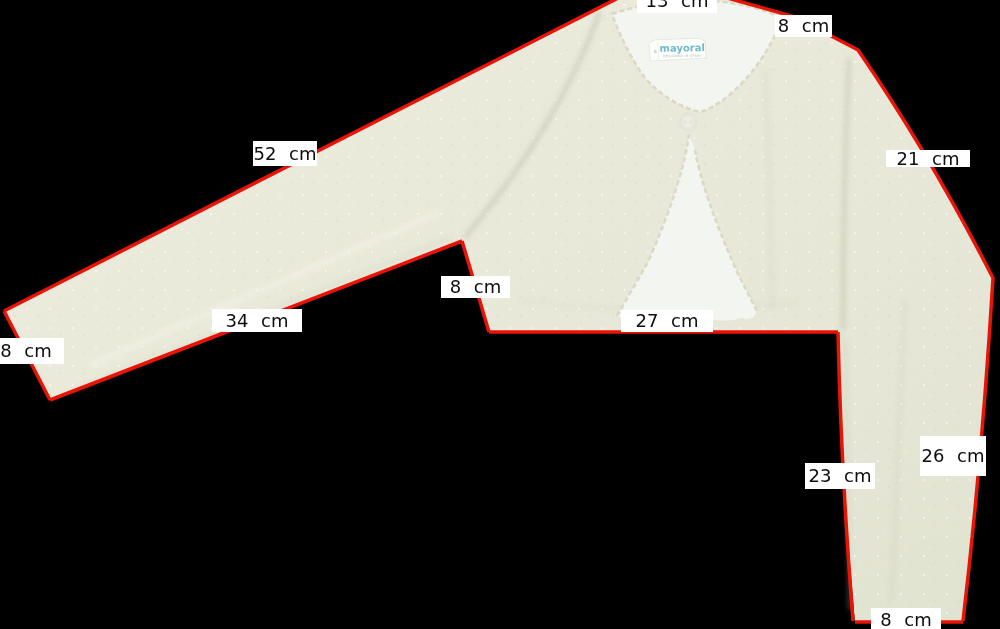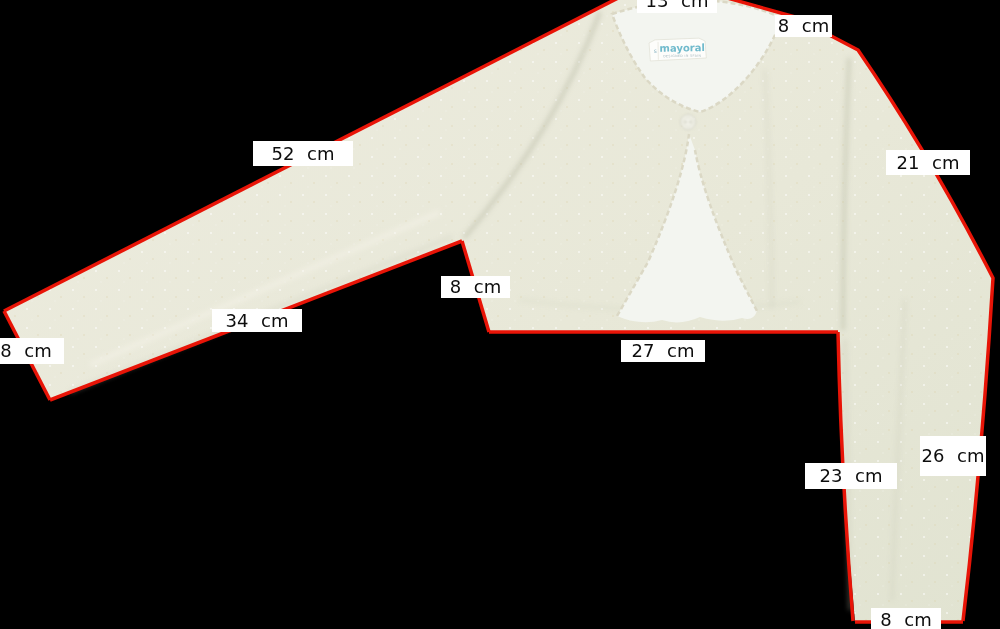--- a/index.html
+++ b/index.html
@@ -107,30 +107,30 @@
       <path class="mline" d="M489,332 L838,332"></path>
       <path class="mline" d="M838,332 Q841,470 853,621"></path>
       <path class="mline" d="M855,622 L963,622"></path>
     </g>
   </svg>
 
   <div class="mlabel" style="left:637px;top:-11px;width:80px;height:24px">13 cm</div>
 
   <div class="mlabel" style="left:775px;top:15px;width:57px;height:22px">8 cm</div>
 
-  <div class="mlabel" style="left:253px;top:141px;width:100px;height:25px">52 cm</div>
+  <div class="mlabel" style="left:253px;top:141px;width:64px;height:25px">52 cm</div>
 
-  <div class="mlabel" style="left:886px;top:150px;width:84px;height:25px">21 cm</div>
+  <div class="mlabel" style="left:886px;top:150px;width:84px;height:17px">21 cm</div>
 
   <div class="mlabel" style="left:441px;top:276px;width:69px;height:22px">8 cm</div>
 
   <div class="mlabel" style="left:212px;top:309px;width:90px;height:23px">34 cm</div>
 
   <div class="mlabel" style="left:-12px;top:338px;width:76px;height:26px">8 cm</div>
 
-  <div class="mlabel" style="left:621px;top:340px;width:84px;height:22px">27 cm</div>
+  <div class="mlabel" style="left:621px;top:310px;width:92px;height:22px">27 cm</div>
 
   <div class="mlabel" style="left:920px;top:436px;width:66px;height:40px">26 cm</div>
 
-  <div class="mlabel" style="left:805px;top:463px;width:92px;height:26px">23 cm</div>
+  <div class="mlabel" style="left:805px;top:463px;width:70px;height:26px">23 cm</div>
 
   <div class="mlabel" style="left:871px;top:608px;width:70px;height:24px">8 cm</div>
 </div>
 
 </body></html>

